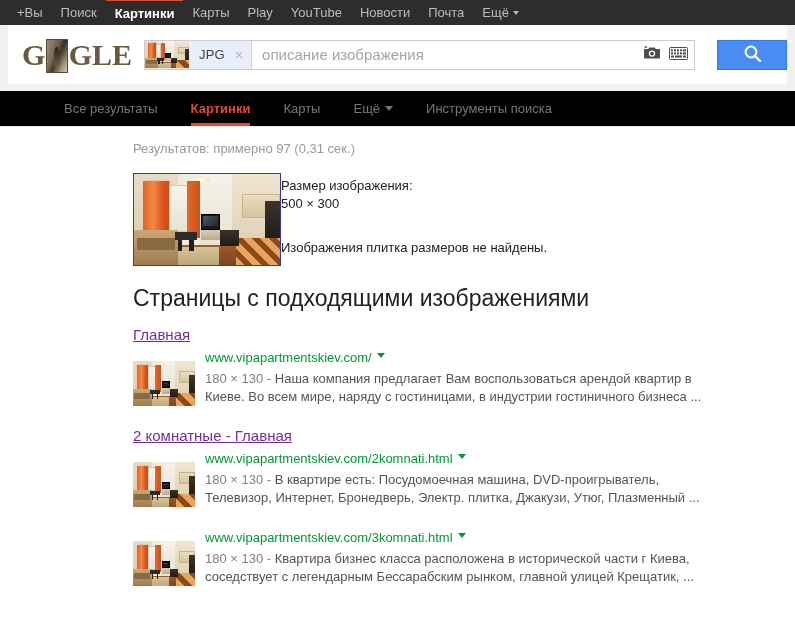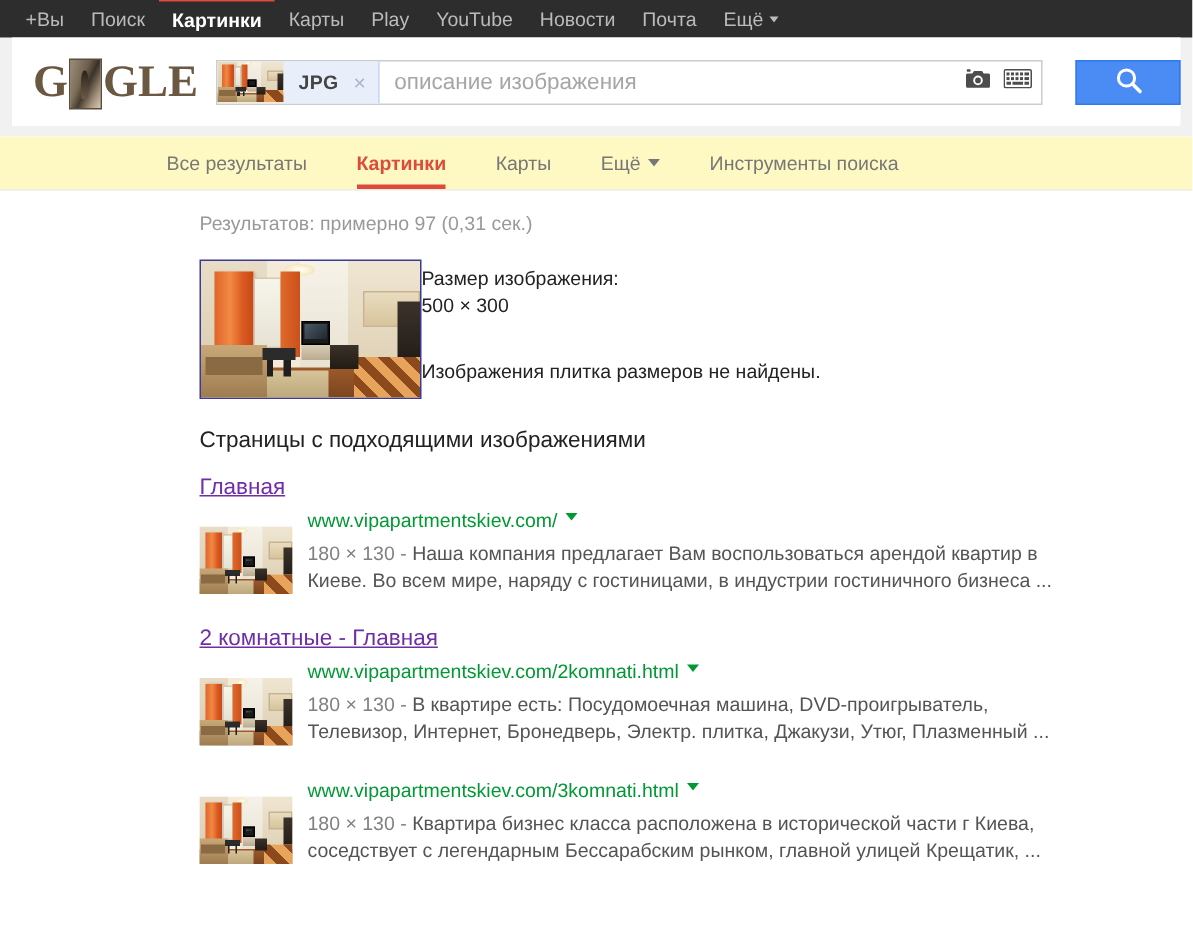--- a/index.html
+++ b/index.html
@@ -98,21 +98,21 @@
     cursor: default;
   }
   .chip-thumb {
     width: 44px; height: 28px;
     overflow: hidden;
     position: relative;
     flex: 0 0 auto;
   }
   .chip-label {
     font-size: 13px;
-    font-weight: bold;
+    font-weight: normal;
     color: #444444;
     padding: 0 8px 0 10px;
     letter-spacing: .2px;
   }
   .chip-close {
     font-size: 14px;
     color: #aab6cc;
     cursor: pointer;
     padding: 0 2px;
     line-height: 1;
@@ -143,25 +143,25 @@
     align-items: center;
     justify-content: center;
     flex: 0 0 auto;
     padding: 0;
   }
 
   
   .tabs-band { background: #f1f1f1; height: 7px; }
   .tabs-row {
     height: 36px;
-    background: #fef9c3;
+    background: #000000;
     border-bottom: 1px solid #ebebeb;
     display: flex;
     align-items: flex-end;
-    padding-left: 111px;
+    padding-left: 64px;
   }
   .tab {
     font-size: 13px;
     color: #777777;
     height: 35px;
     line-height: 35px;
     margin-right: 33px;
     cursor: pointer;
     white-space: nowrap;
     border-bottom: 3px solid transparent;
@@ -215,21 +215,21 @@
     line-height: 18px;
   }
   .bg-dims { font-size: 13px; color: #222222; line-height: 18px; }
   .bg-note {
     font-size: 13px;
     color: #222222;
     margin-top: 27px;
   }
 
   .pages-heading {
-    font-size: 15px;
+    font-size: 23px;
     color: #222222;
     margin-bottom: 14px;
   }
 
   
   .result { margin-bottom: 21px; }
   .r-title {
     font-size: 15px;
     color: #6f2da8;
     text-decoration: underline;

